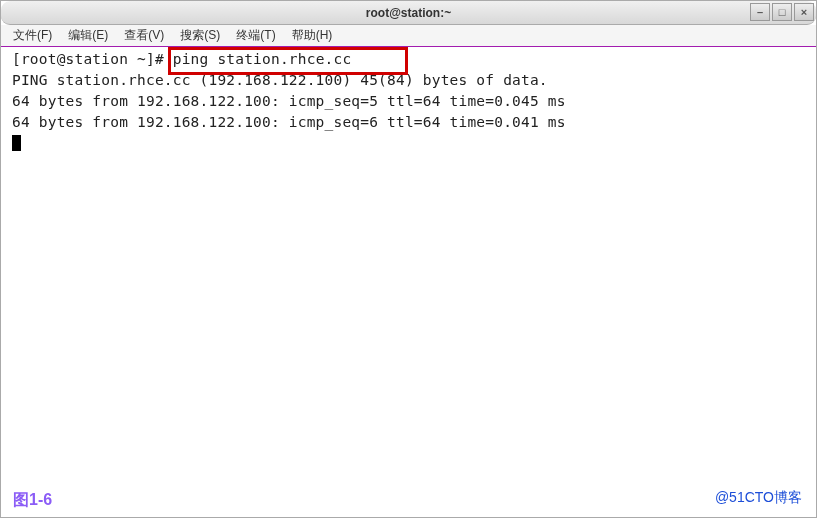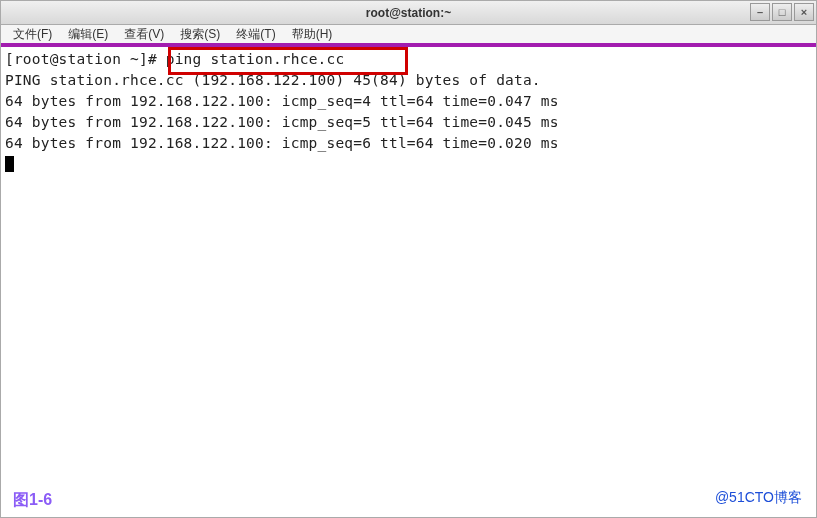--- a/index.html
+++ b/index.html
@@ -20,20 +20,21 @@
       background: linear-gradient(to bottom, #f0f0f0, #d8d8d8);
       border-bottom: 1px solid #aaa;
       display: flex;
       align-items: center;
       justify-content: center;
       position: relative;
       font-family: sans-serif;
       font-size: 12px;
       font-weight: bold;
       color: #333;
+      border-radius: 9px;
     }
     .window-controls {
       position: absolute;
       right: 2px;
       top: 2px;
       display: flex;
       gap: 2px;
     }
     .window-btn {
       width: 20px;
@@ -43,34 +44,34 @@
       display: flex;
       align-items: center;
       justify-content: center;
       font-size: 11px;
       color: #555;
       cursor: pointer;
     }
     .menubar {
       height: 22px;
       background: #f5f5f5;
-      border-bottom: 4px solid #a21caf;
+      border-bottom: 1px solid #a21caf;
       display: flex;
       align-items: center;
       padding: 0 4px;
       font-family: sans-serif;
       font-size: 12px;
       color: #333;
     }
     .menu-item {
       padding: 2px 8px;
       cursor: pointer;
     }
     .terminal-content {
-      padding: 2px 4px;
+      padding: 2px 11px;
       font-size: 14.5px;
       line-height: 1.45;
       color: #222;
       font-family: "DejaVu Sans Mono", "Courier New", monospace;
       letter-spacing: 0.2px;
       position: relative;
     }
     .terminal-line {
       white-space: pre;
     }
@@ -125,21 +126,20 @@
   <div class="menu-item">编辑(E)</div>
   <div class="menu-item">查看(V)</div>
   <div class="menu-item">搜索(S)</div>
   <div class="menu-item">终端(T)</div>
   <div class="menu-item">帮助(H)</div>
 </div>
 
 <div class="terminal-content">
   <div class="terminal-line"><span>[root@station ~]# </span><span>ping station.rhce.cc</span></div>
   <div class="terminal-line">PING station.rhce.cc (192.168.122.100) 45(84) bytes of data.</div>
-  <div class="terminal-line">64 bytes from 192.168.122.100: icmp_seq=4 ttl=64 time=0.047 ms</div>
   <div class="terminal-line">64 bytes from 192.168.122.100: icmp_seq=5 ttl=64 time=0.045 ms</div>
-  <div class="terminal-line">64 bytes from 192.168.122.100: icmp_seq=6 ttl=64 time=0.020 ms</div>
+  <div class="terminal-line">64 bytes from 192.168.122.100: icmp_seq=6 ttl=64 time=0.041 ms</div>
   <div class="terminal-line"><span class="cursor-block"></span></div>
 </div>
 
 <div class="highlight-box"></div>
 <div class="fig-label">图1-6</div>
 <div class="watermark">@51CTO博客</div>
 
 </body></html>

